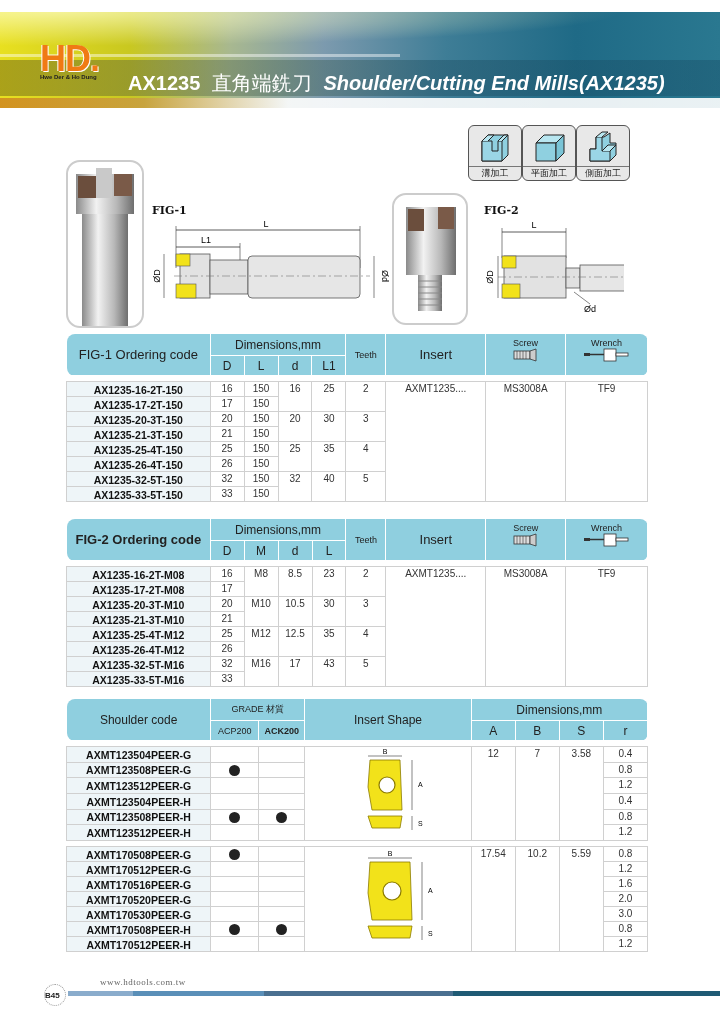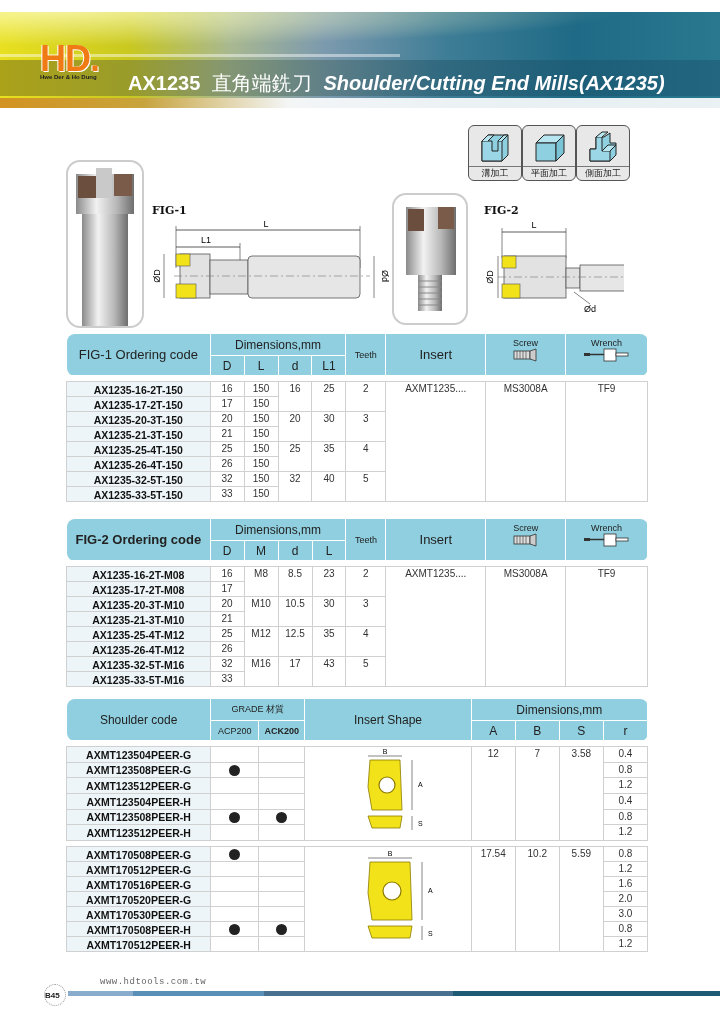--- a/index.html
+++ b/index.html
@@ -32,21 +32,21 @@
   .hdr-big { font-size: 13px; }
   .hdr-mid { font-size: 12px; }
   .hdr-small { font-size: 9px; }
   table.spec td, table.spec th { border: 1px solid #fff; }
   table.spec tbody td { border: 1px solid #d0d0d0; text-align: center; height: 15px; padding-top: 1px; vertical-align: top; color: #333; font-size: 10px; }
   table.spec tbody td.code { background: #eef5f8; font-weight: bold; font-size: 10.5px; color: #111; text-align: center; vertical-align: middle; }
   .gap td { height: 6px !important; border: none !important; background: #fff !important; }
   .dot { display: inline-block; width: 11px; height: 11px; border-radius: 50%; background: #222; vertical-align: middle; }
 
   .footer-page { position: absolute; left: 44px; top: 984px; width: 22px; height: 22px; border: 1px dotted #999; border-radius: 50%; font-size: 8px; line-height: 21px; font-weight: bold; }
-  .footer-url { position: absolute; left: 100px; top: 977px; font-family: Liberation Mono, monospace; font-size: 9px; color: #666; letter-spacing: 0.5px; }
+  .footer-url { position: absolute; left: 100px; top: 977px; font-family: Liberation Serif, serif; font-size: 9px; color: #666; letter-spacing: 0.5px; }
   .footer-bar { position: absolute; left: 68px; top: 991px; width: 652px; height: 5px; background: linear-gradient(90deg, #8aaccc 0 10%, #5a8fb8 10% 30%, #4a7090 30% 59%, #1f5a74 59% 100%); }
 </style>
 </head>
 <body>
 
 <div class="banner">
   <div class="banner-top"></div>
   <div class="banner-line"></div>
   <div class="banner-band"></div>
   <div class="banner-bottom"></div>

